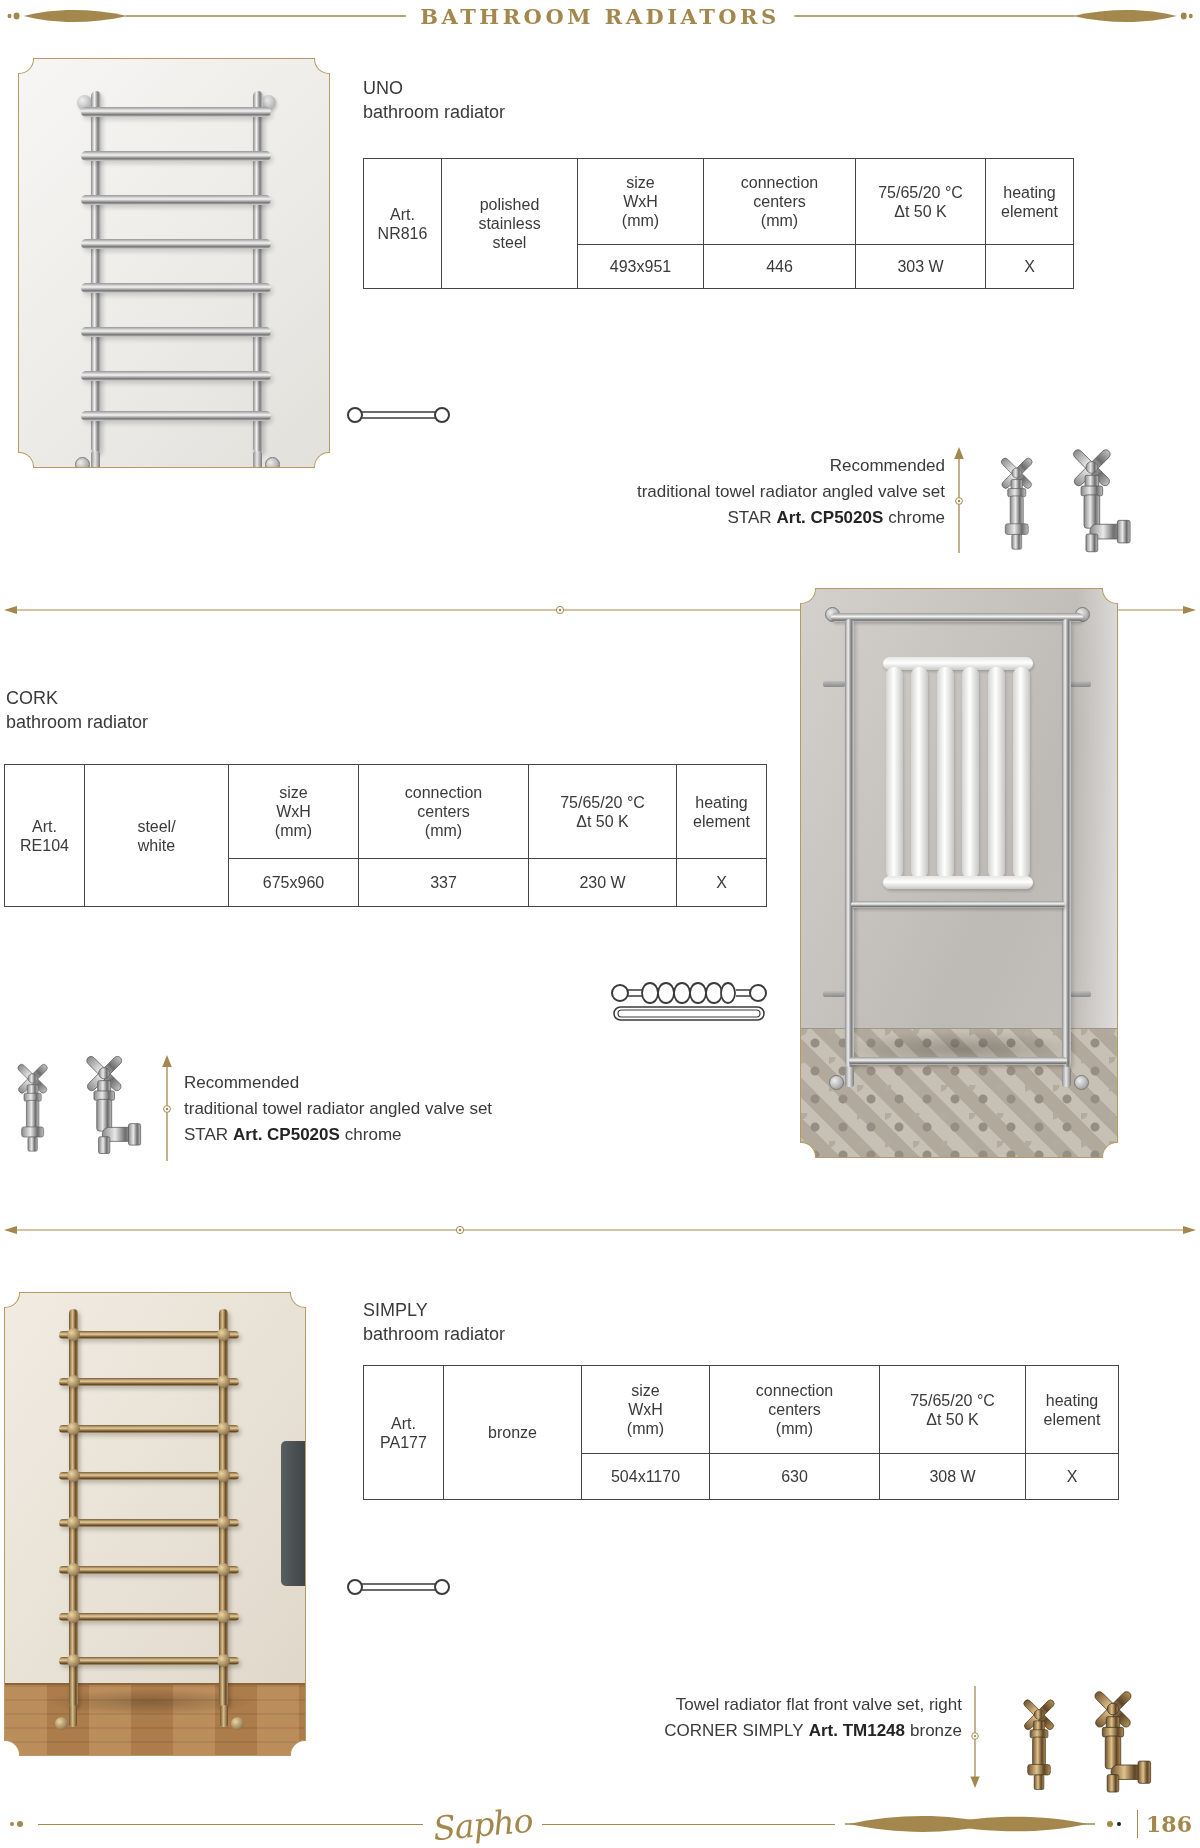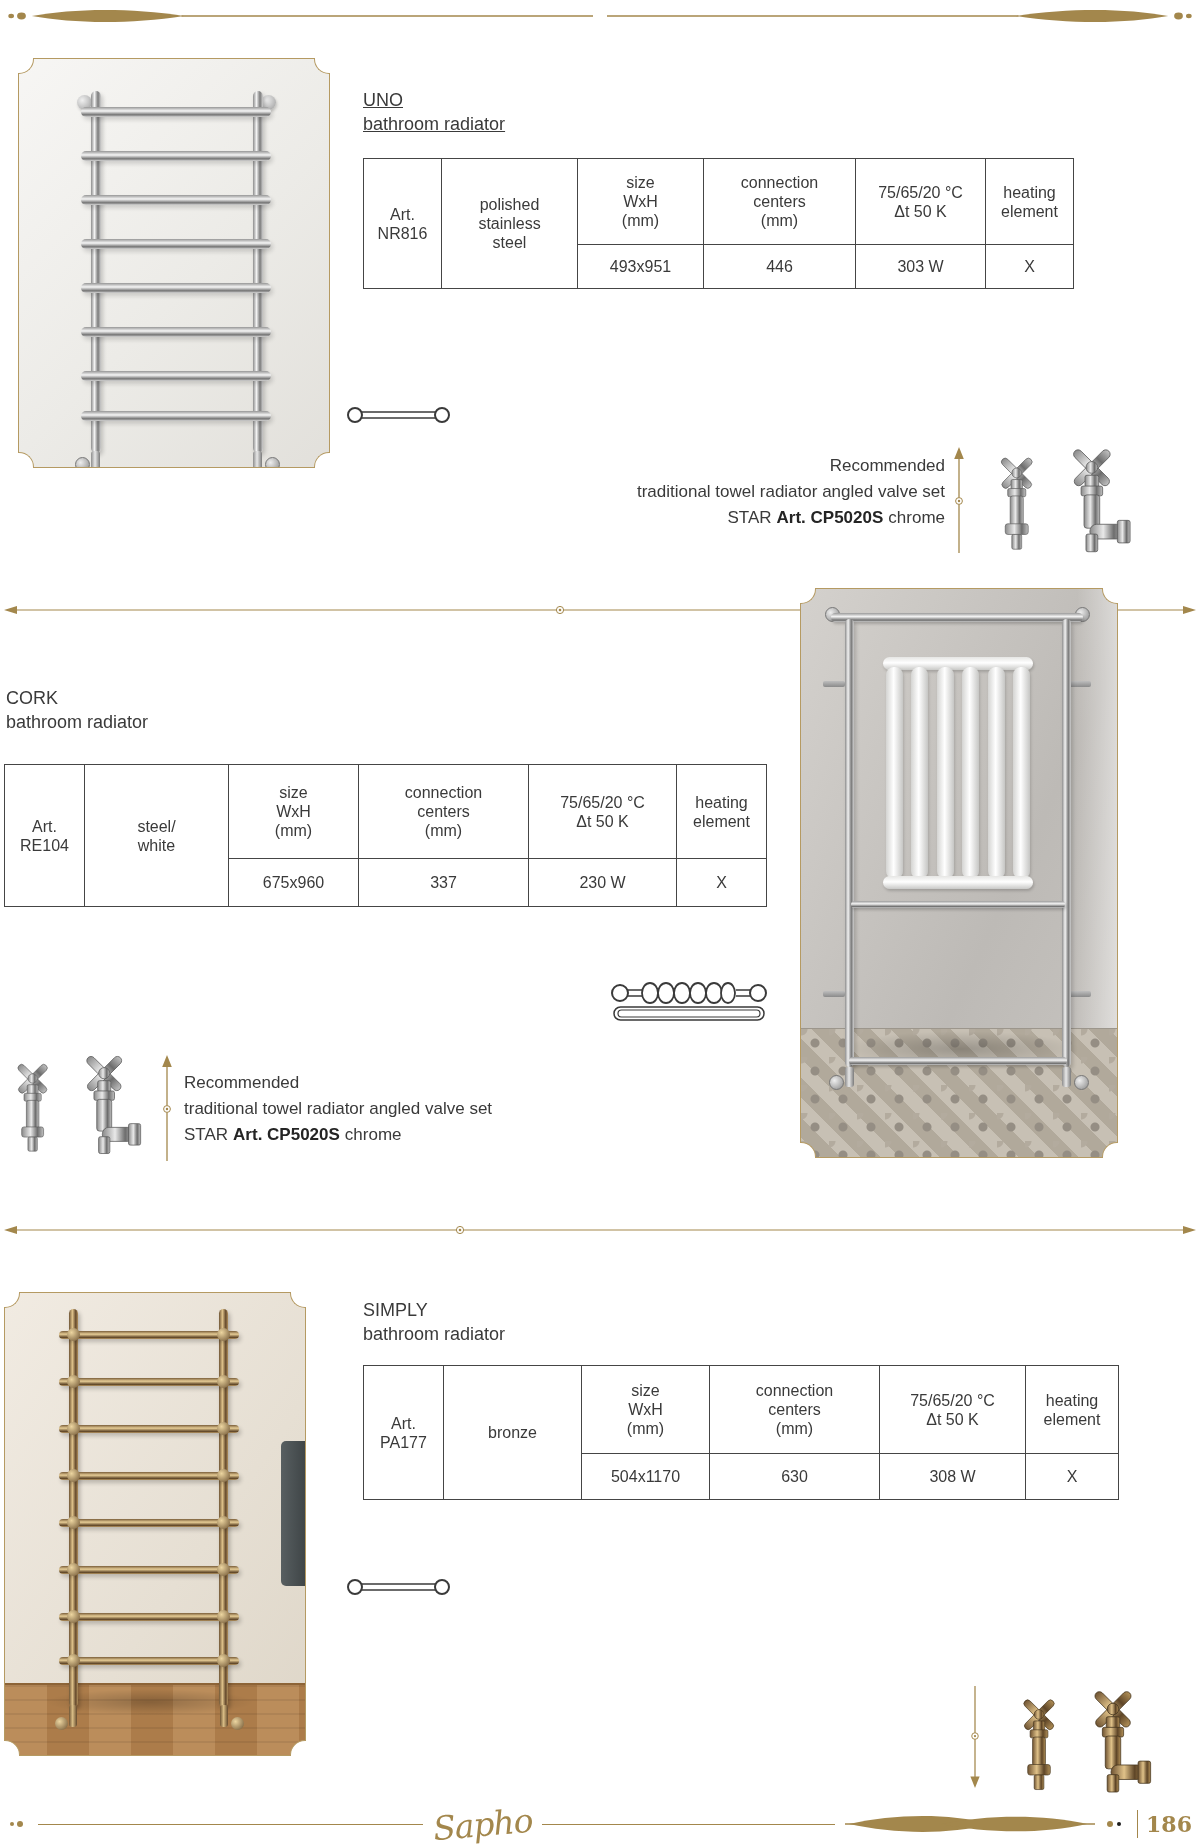--- a/index.html
+++ b/index.html
@@ -140,20 +140,21 @@
 
   <div class="page-header">
     <div class="orn">
       <svg viewBox="0 0 455 18" preserveAspectRatio="none">
         <circle cx="4" cy="9" r="2.2" fill="#a3874c"></circle>
           <circle cx="12" cy="9" r="3.4" fill="#a3874c"></circle>
         <path d="M20,9 C52,1.5 95,0.5 138,9 C95,17.5 52,16.5 20,9 Z" fill="#a3874c"></path>
         <line x1="136" y1="9" x2="455" y2="9" stroke="#a3874c" stroke-width="1.3"></line>
       </svg>
     </div>
+    <div class="page-title">BATHROOM RADIATORS</div>
     <div class="orn flip">
       <svg viewBox="0 0 455 18" preserveAspectRatio="none">
         <circle cx="4" cy="9" r="2.2" fill="#a3874c"></circle>
           <circle cx="12" cy="9" r="3.4" fill="#a3874c"></circle>
         <path d="M20,9 C52,1.5 95,0.5 138,9 C95,17.5 52,16.5 20,9 Z" fill="#a3874c"></path>
         <line x1="136" y1="9" x2="455" y2="9" stroke="#a3874c" stroke-width="1.3"></line>
       </svg>
     </div>
   </div>
 
@@ -176,21 +177,21 @@
       <div class="stub" style="left:234px;top:392px;height:22px;"></div>
       <div class="knob" style="left:56px;top:398px;"></div>
       <div class="knob" style="left:246px;top:398px;"></div>
     </div>
     <div class="notch tl"></div>
       <div class="notch tr"></div>
       <div class="notch bl"></div>
       <div class="notch br"></div>
   </div>
 
-  <div class="product-title" style="left:363px;top:88px;text-decoration:underline;">
+  <div class="product-title" style="left:363px;top:76px;">
     <div>UNO</div>
     <div>bathroom radiator</div>
   </div>
 
   <table class="spec-table" style="left:363px;top:158px;width:710px;">
     <colgroup>
         <col style="width:78px">
         <col style="width:136px">
         <col style="width:126px">
         <col style="width:152px">
@@ -464,20 +465,26 @@
   </tbody>
     </table>
 
   <svg class="abs" style="left:346px;top:1576px;" width="105" height="22">
     <circle cx="9" cy="11" r="7" fill="#fff" stroke="#3a3a3a" stroke-width="2"></circle>
     <circle cx="96" cy="11" r="7" fill="#fff" stroke="#3a3a3a" stroke-width="2"></circle>
     <line x1="16" y1="8" x2="89" y2="8" stroke="#3a3a3a" stroke-width="1.6"></line>
     <line x1="16" y1="14" x2="89" y2="14" stroke="#3a3a3a" stroke-width="1.6"></line>
   </svg>
 
+  <div class="note t-right" style="left:490px;top:1692px;width:472px;">
+    <div>Towel radiator flat front valve set, right</div>
+    <div>
+      <span>CORNER SIMPLY</span><span class="b sp">Art. TM1248</span><span>bronze</span>
+    </div>
+  </div>
 
   <svg class="gold-arrow arrow-down" style="left:968px;top:1686px;height:102px;" viewBox="0 0 14 106">
       <use href="#sym-arrow"></use>
     </svg>
 
   <svg class="valve-img" style="left:1000px;top:1682px;" width="178" height="128" viewBox="0 0 170 130">
     <use href="#sym-valve-pair" fill="url(#gBronze)" stroke="#45351e"></use>
   </svg>
 
   <div class="page-footer">

